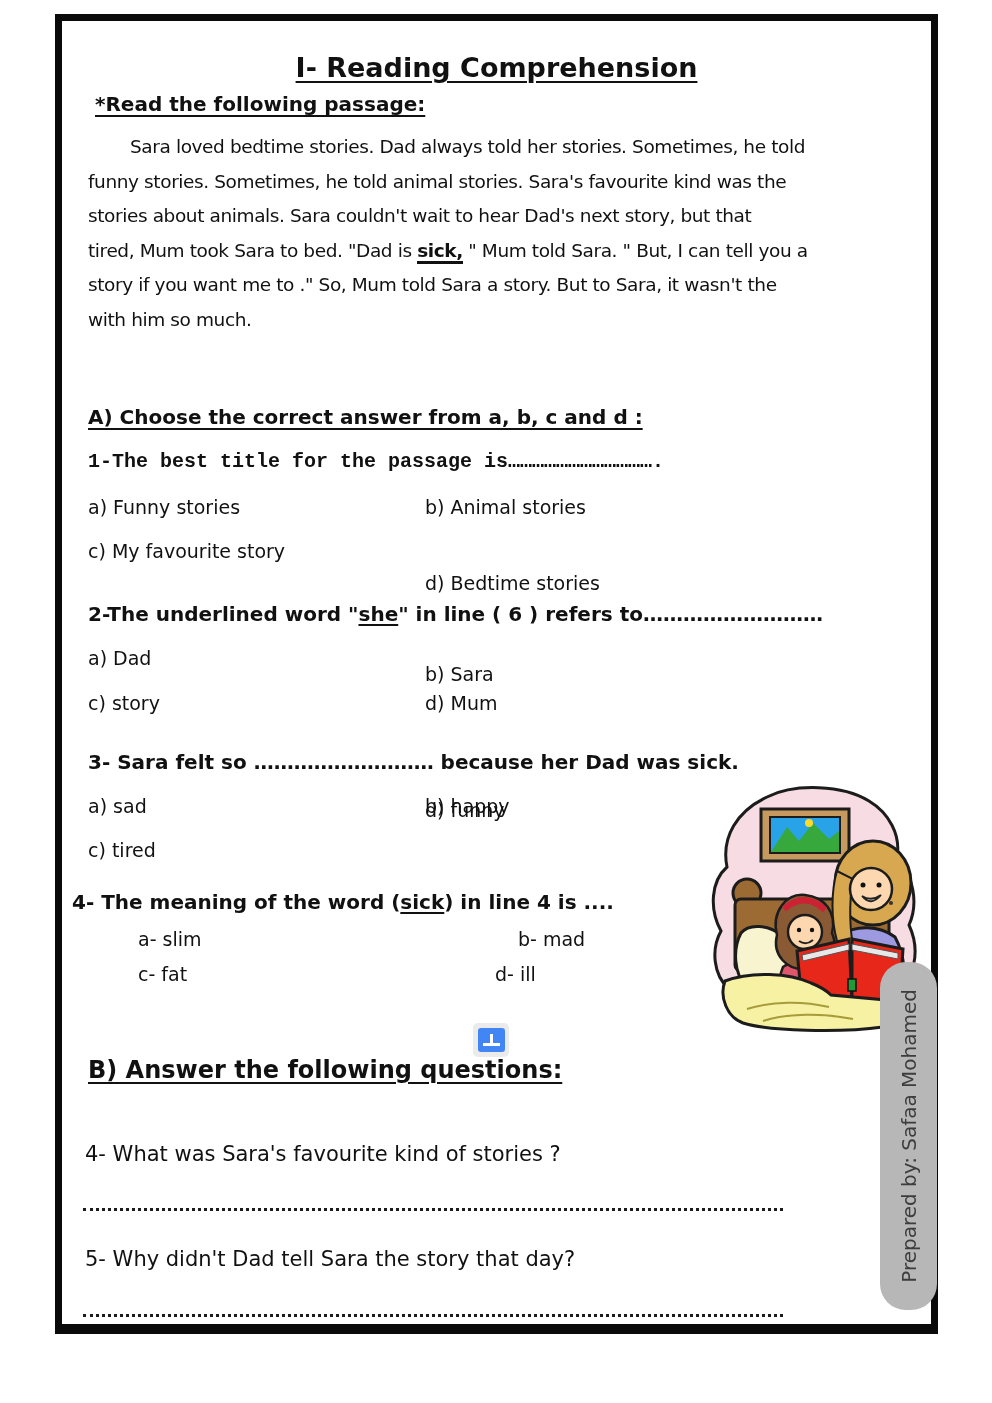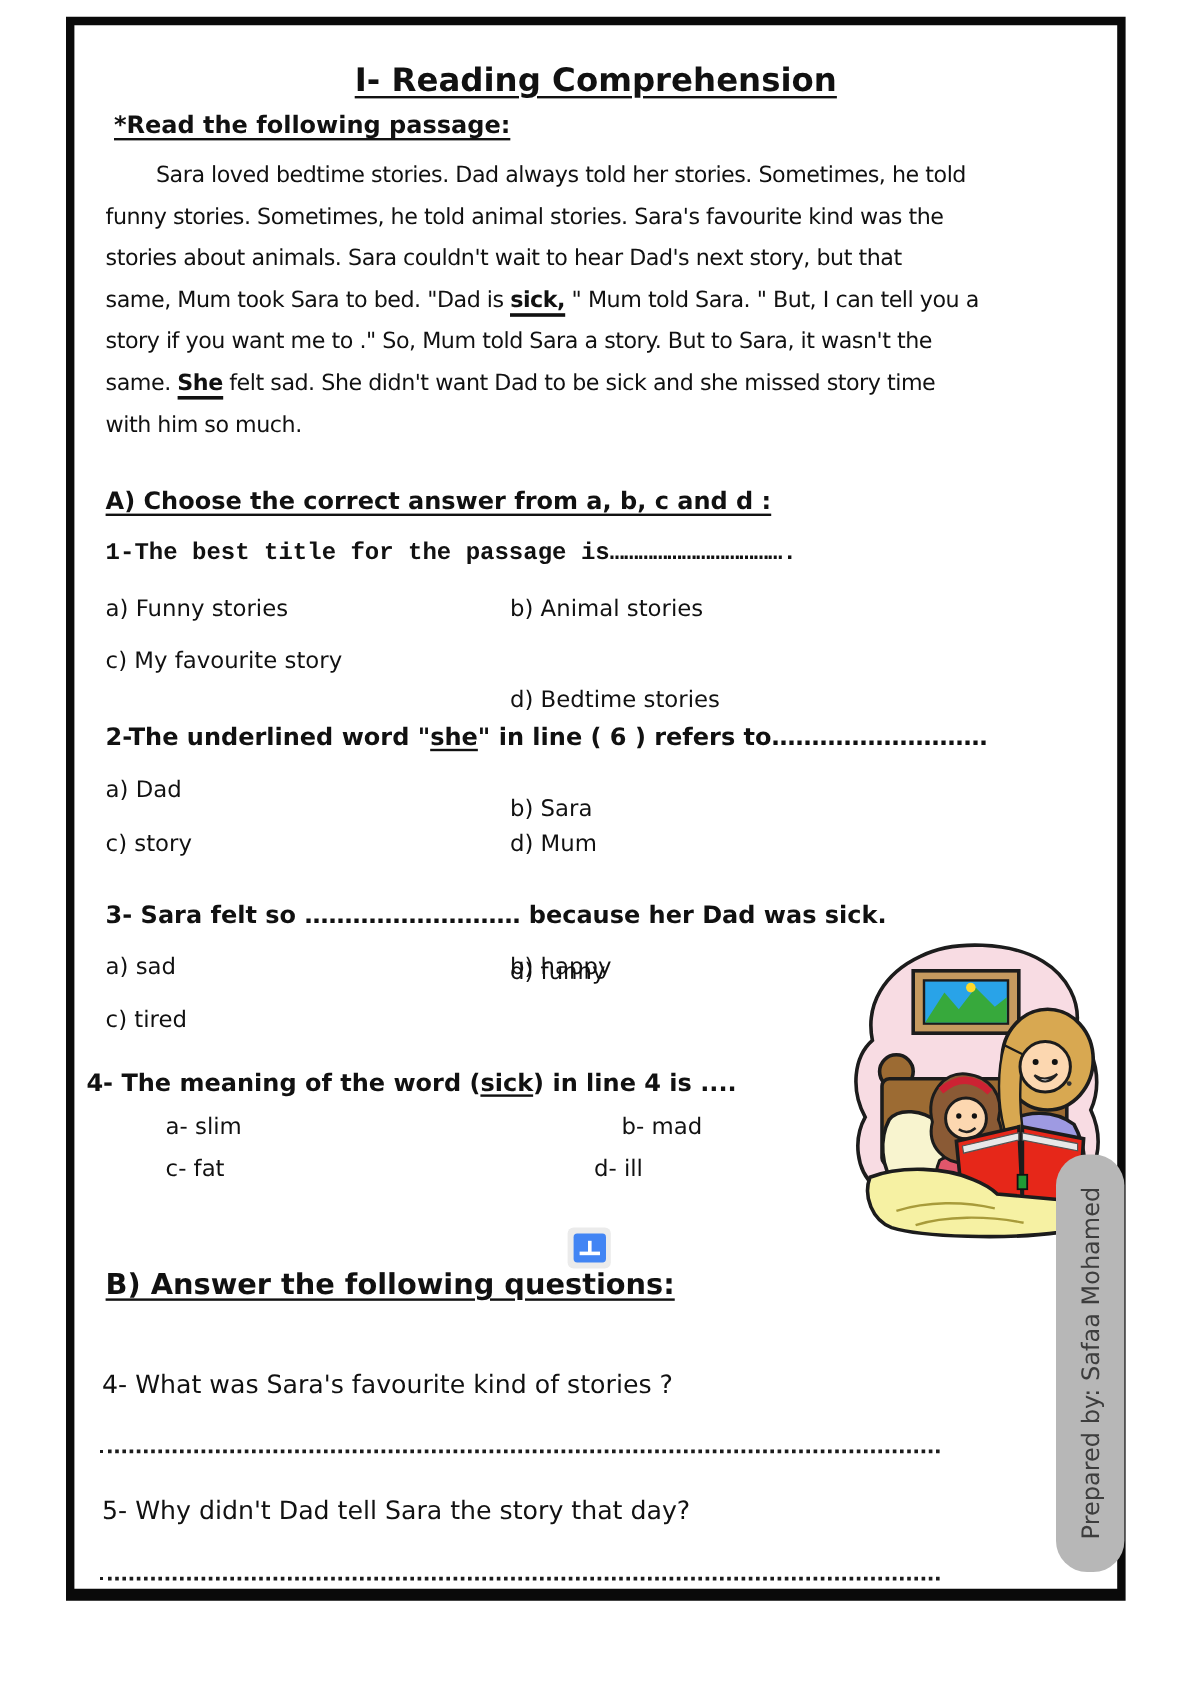--- a/index.html
+++ b/index.html
@@ -41,23 +41,22 @@
 <div class="frame"></div>
 
 <div class="abs title u2">I- Reading Comprehension</div>
 
 <div class="abs readline u2">*Read the following passage:</div>
 
 <div class="abs passage">
   <span class="line indent">Sara loved bedtime stories. Dad always told her stories. Sometimes, he told</span>
   <span class="line">funny stories. Sometimes, he told animal stories. Sara's favourite kind was the</span>
   <span class="line">stories about animals. Sara couldn't wait to hear Dad's next story, but that</span>
-  <span class="line"><span>same, Mum took Sara to bed. "Dad is </span><span class="wu">sick,</span><span> " Mum told Sara. " But, I can tell you a</span></span>
+  <span class="line"><span>tired, Mum took Sara to bed. "Dad is </span><span class="wu">sick,</span><span> " Mum told Sara. " But, I can tell you a</span></span>
   <span class="line">story if you want me to ." So, Mum told Sara a story. But to Sara, it wasn't the</span>
-  <span class="line"><span>same. </span><span class="wu">She</span><span> felt sad. She didn't want Dad to be sick and she missed story time</span></span>
   <span class="line">with him so much.</span>
 </div>
 
 <div class="abs heading u2" style="left:88px; top:405px;">A) Choose the correct answer from a, b, c and d :</div>
 
 <div class="abs stem" style="left:88px; top:450px;font-family:Liberation Mono, monospace;">1-The best title for the passage is……………………………….</div>
 <div class="abs opt" style="left:88px;  top:496px;">a) Funny stories</div>
 <div class="abs opt" style="left:425px; top:496px;">b) Animal stories</div>
 <div class="abs opt" style="left:88px;  top:540px;">c) My favourite story</div>
 <div class="abs opt" style="left:425px; top:572px;">d) Bedtime stories</div>

